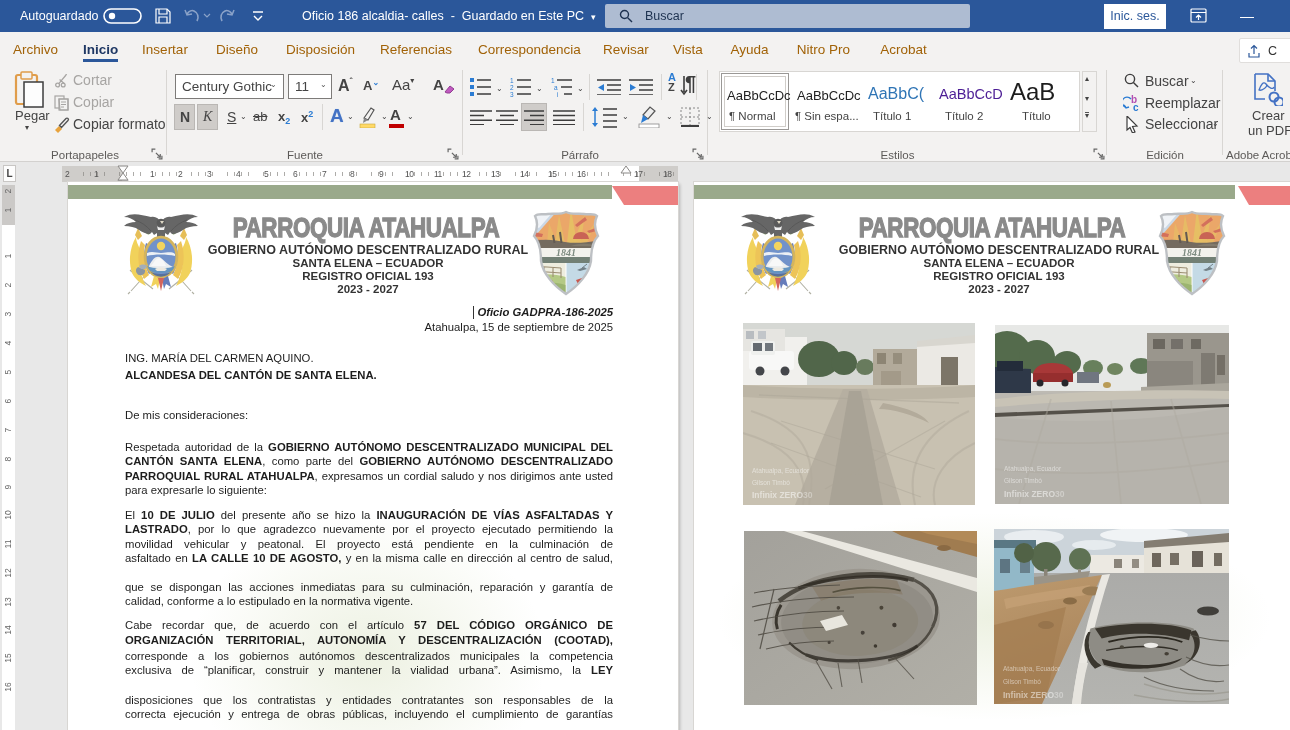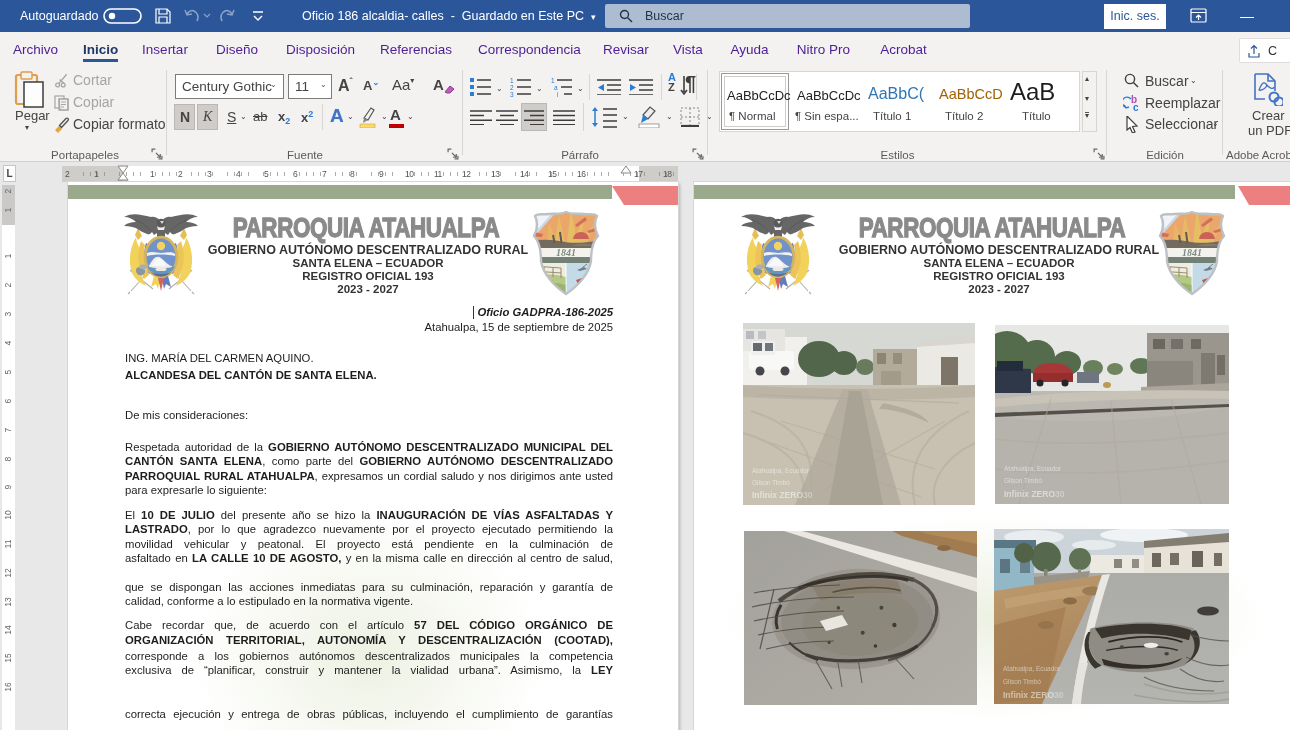--- a/index.html
+++ b/index.html
@@ -4,21 +4,21 @@
 html,body{width:1290px;height:730px;overflow:hidden}
 body{font-family:"Liberation Sans",sans-serif;position:relative;background:#e8e8e8}
 .abs{position:absolute}
 
 #titlebar{position:absolute;left:0;top:0;width:1290px;height:32px;background:#2b579a;color:#fff}
 #titlebar .t{position:absolute;font-size:12.5px;line-height:32px;white-space:nowrap}
 #searchbox{position:absolute;left:605px;top:4px;width:365px;height:24px;background:#aebcd2;border-radius:2px;color:#1e3250;font-size:12.5px;line-height:24px}
 #inicses{position:absolute;left:1104px;top:4px;width:62px;height:25px;background:#fff;color:#2b579a;font-size:12.5px;line-height:25px;text-align:center}
 
 #tabrow{position:absolute;left:0;top:32px;width:1290px;height:34px;background:#f3f2f1}
-.tab{position:absolute;top:0;height:34px;line-height:36px;font-size:13.5px;color:#4c1d95;text-align:center}
+.tab{position:absolute;top:0;height:34px;line-height:36px;font-size:13.5px;color:#a16207;text-align:center}
 .tab.active{color:#1f3864;font-weight:bold}
 #inicioline{position:absolute;left:83px;top:59px;width:35px;height:3px;background:#2b579a}
 #compartir{position:absolute;left:1239px;top:38px;width:60px;height:25px;background:#fff;border:1px solid #e0dedc;border-radius:2px;font-size:12.5px;color:#333;line-height:24px}
 
 #ribbon{position:absolute;left:0;top:66px;width:1290px;height:96px;background:#f3f2f1;border-bottom:1px solid #d3d1cf}
 .gsep{position:absolute;top:4px;width:1px;height:85px;background:#d8d6d3}
 .glabel{position:absolute;top:83px;font-size:11.5px;color:#5c5a58;text-align:center;white-space:nowrap}
 .dlg{position:absolute;top:82px;width:12px;height:12px}
 .ricon{position:absolute}
 .rtext{position:absolute;font-size:14px;color:#444;white-space:nowrap}
@@ -283,21 +283,21 @@
   </svg>
 
   <div style="position:absolute;left:719px;top:5px;width:361px;height:61px;background:#fff;border:1px solid #d8d6d3"></div>
   <div style="position:absolute;left:721px;top:7px;width:68px;height:57px;background:#fff;border:1px solid #9a9896;box-shadow:inset 0 0 0 2px #fff,inset 0 0 0 3px #d0cdc9"></div>
   <div class="rtext" style="left:727px;top:22px;font-size:13px;color:#222">AaBbCcDc</div>
   <div class="rtext" style="left:729px;top:44px;font-size:11.5px;color:#444">¶ Normal</div>
   <div class="rtext" style="left:797px;top:22px;font-size:13px;color:#222">AaBbCcDc</div>
   <div class="rtext" style="left:795px;top:44px;font-size:11.5px;color:#444">¶ Sin espa...</div>
   <div class="rtext" style="left:868px;top:19px;font-size:16px;color:#2e74b5">AaBbC(</div>
   <div class="rtext" style="left:873px;top:44px;font-size:11.5px;color:#444">Título 1</div>
-  <div class="rtext" style="left:939px;top:20px;font-size:14.5px;color:#a16207">AaBbCcD</div>
+  <div class="rtext" style="left:939px;top:20px;font-size:14.5px;color:#4c1d95">AaBbCcD</div>
   <div class="rtext" style="left:945px;top:44px;font-size:11.5px;color:#444">Título 2</div>
   <div class="rtext" style="left:1010px;top:12px;font-size:24px;color:#1d1d1d">AaB</div>
   <div class="rtext" style="left:1022px;top:44px;font-size:11.5px;color:#444">Título</div>
   <div style="position:absolute;left:1082px;top:5px;width:15px;height:61px;background:#f3f2f1;border:1px solid #d8d6d3"></div>
   <div class="caret" style="left:1085px;top:9px;transform:rotate(180deg)">▾</div>
   <div class="caret" style="left:1085px;top:28px">▾</div>
   <div class="caret" style="left:1085px;top:46px;border-top:1px solid #555;height:8px;line-height:6px">▾</div>
   <div class="glabel" style="left:850px;width:95px">Estilos</div>
   <svg class="dlg" style="left:1093px" width="11" height="11" viewBox="0 0 11 11" fill="none" stroke="#666" stroke-width="1.1">
     <path d="M1 4V1h3M7 10h3V7M4.5 4.5l4 4M8.5 5.5v3h-3"></path>
@@ -524,20 +524,21 @@
     <div class="jl" style="top:356px">movilidad vehicular y peatonal. El proyecto está pendiente en la culminación de</div>
     <div class="jl" style="top:341px"><b>LASTRADO</b>, por lo que agradezco nuevamente por el proyecto ejecutado permitiendo la</div>
     <div class="jl" style="top:370px">asfaltado en <b>LA CALLE 10 DE AGOSTO,</b> y en la misma calle en dirección al centro de salud,</div>
     <div class="jl" style="top:399px">que se dispongan las acciones inmediatas para su culminación, reparación y garantía de</div>
     <div class="ln" style="top:413px">calidad, conforme a lo estipulado en la normativa vigente.</div>
 
     <div class="jl" style="top:437px">Cabe recordar que, de acuerdo con el artículo <b>57 DEL CÓDIGO ORGÁNICO DE</b></div>
     <div class="jl" style="top:452px"><b>ORGANIZACIÓN TERRITORIAL, AUTONOMÍA Y DESCENTRALIZACIÓN (COOTAD),</b></div>
     <div class="jl" style="top:468px">corresponde a los gobiernos autónomos descentralizados municipales la competencia</div>
     <div class="jl" style="top:482px">exclusiva de “planificar, construir y mantener la vialidad urbana”. Asimismo, la <b>LEY</b></div>
+    <div class="jl" style="top:512px">disposiciones que los contratistas y entidades contratantes son responsables de la</div>
     <div class="jl" style="top:526px">correcta ejecución y entrega de obras públicas, incluyendo el cumplimiento de garantías</div>
   </div>
 
   <div class="page" id="p2">
     <div class="band-g" style="width:541px"></div>
     <svg class="abs" style="left:541px;top:4px" width="55" height="19" viewBox="0 0 55 19">
       <polygon points="3,0 55,0 55,19 14,19" fill="#ec7f7f"></polygon>
     </svg>
     <div class="wm" style="left:20px;top:330px;width:560px;height:210px"></div>
 

